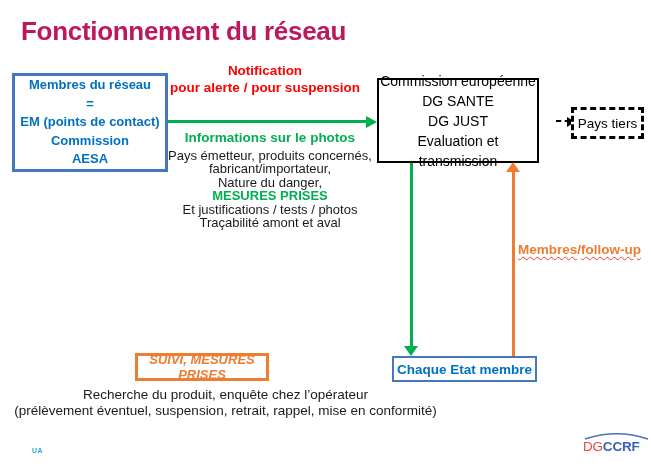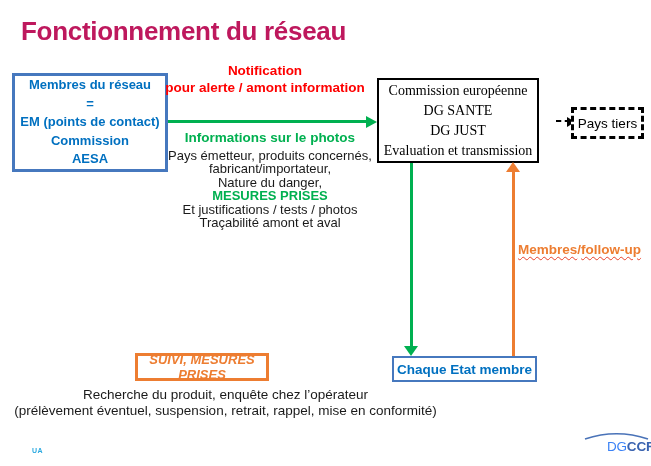--- a/index.html
+++ b/index.html
@@ -16,21 +16,21 @@
   }
 
   
   .box { display:flex; flex-direction:column; align-items:center; justify-content:center; text-align:center; background:#fff; }
   .members-box {
     left:12px; top:73px; width:156px; height:99px;
     border:3px solid #4678BE; color:#0070C0; font-size:13px; font-weight:700; line-height:18.5px;
   }
   .commission-box {
     left:377px; top:78px; width:162px; height:85px;
-    border:2px solid #000; color:#000; font-size:14px; line-height:20px;font-family:Liberation Serif, serif;
+    border:2px solid #000; color:#000; font-size:14px; line-height:20px;
   }
   .paystiers-box {
     left:571px; top:107px; width:73px; height:32px;
     border:3px dashed #000; color:#000; font-size:13.5px;
   }
   .suivi-box {
     left:135px; top:353px; width:134px; height:28px;
     border:3px solid #ED7D31; color:#ED7D31; font-size:13px; font-weight:700;font-style:italic;
   }
   .chaque-box {
@@ -68,41 +68,41 @@
     border-left:7px solid transparent; border-right:7px solid transparent; border-top:10px solid #00B050; }
   .vline-orange { left:512px; top:172px; width:3px; height:185px; background:#ED7D31; }
   .head-up-orange { left:506px; top:162px; width:0; height:0;
     border-left:7px solid transparent; border-right:7px solid transparent; border-bottom:10px solid #ED7D31; }
 
   
   .ua { left:32px; top:447px; font-size:7px; font-weight:700; color:#2AA9E0; letter-spacing:0.5px; }
   .logo { left:583px; top:428px; width:67px; }
   .logo svg { display:block; }
   .logo-text { font-size:13.5px; white-space:nowrap; letter-spacing:-0.2px; margin-top:-1px; }
-  .logo-dg { color:#3b82f6; font-weight:400;margin-left:24px; }
+  .logo-dg { color:#ef4444; font-weight:400; }
   .logo-ccrf { color:#3A63B0; font-weight:700; }
 </style>
 </head>
 <body>
 
 <div class="slide">
 
   <h1 class="abs title">Fonctionnement du réseau</h1>
 
   <div class="abs box members-box">
     <div>Membres du réseau</div>
     <div>=</div>
     <div>EM (points de contact)</div>
     <div>Commission</div>
     <div>AESA</div>
   </div>
 
   <div class="abs notification">
     <div>Notification</div>
-    <div>pour alerte / amont information</div>
+    <div>pour alerte / pour suspension</div>
   </div>
 
   <div class="abs hline-green"></div>
   <div class="abs head-right-green"></div>
 
   <div class="abs product-info">
     <div class="heading">Informations sur le photos</div>
     <div class="detail">Pays émetteur, produits concernés,</div>
     <div class="detail">fabricant/importateur,</div>
     <div class="detail">Nature du danger,</div>

